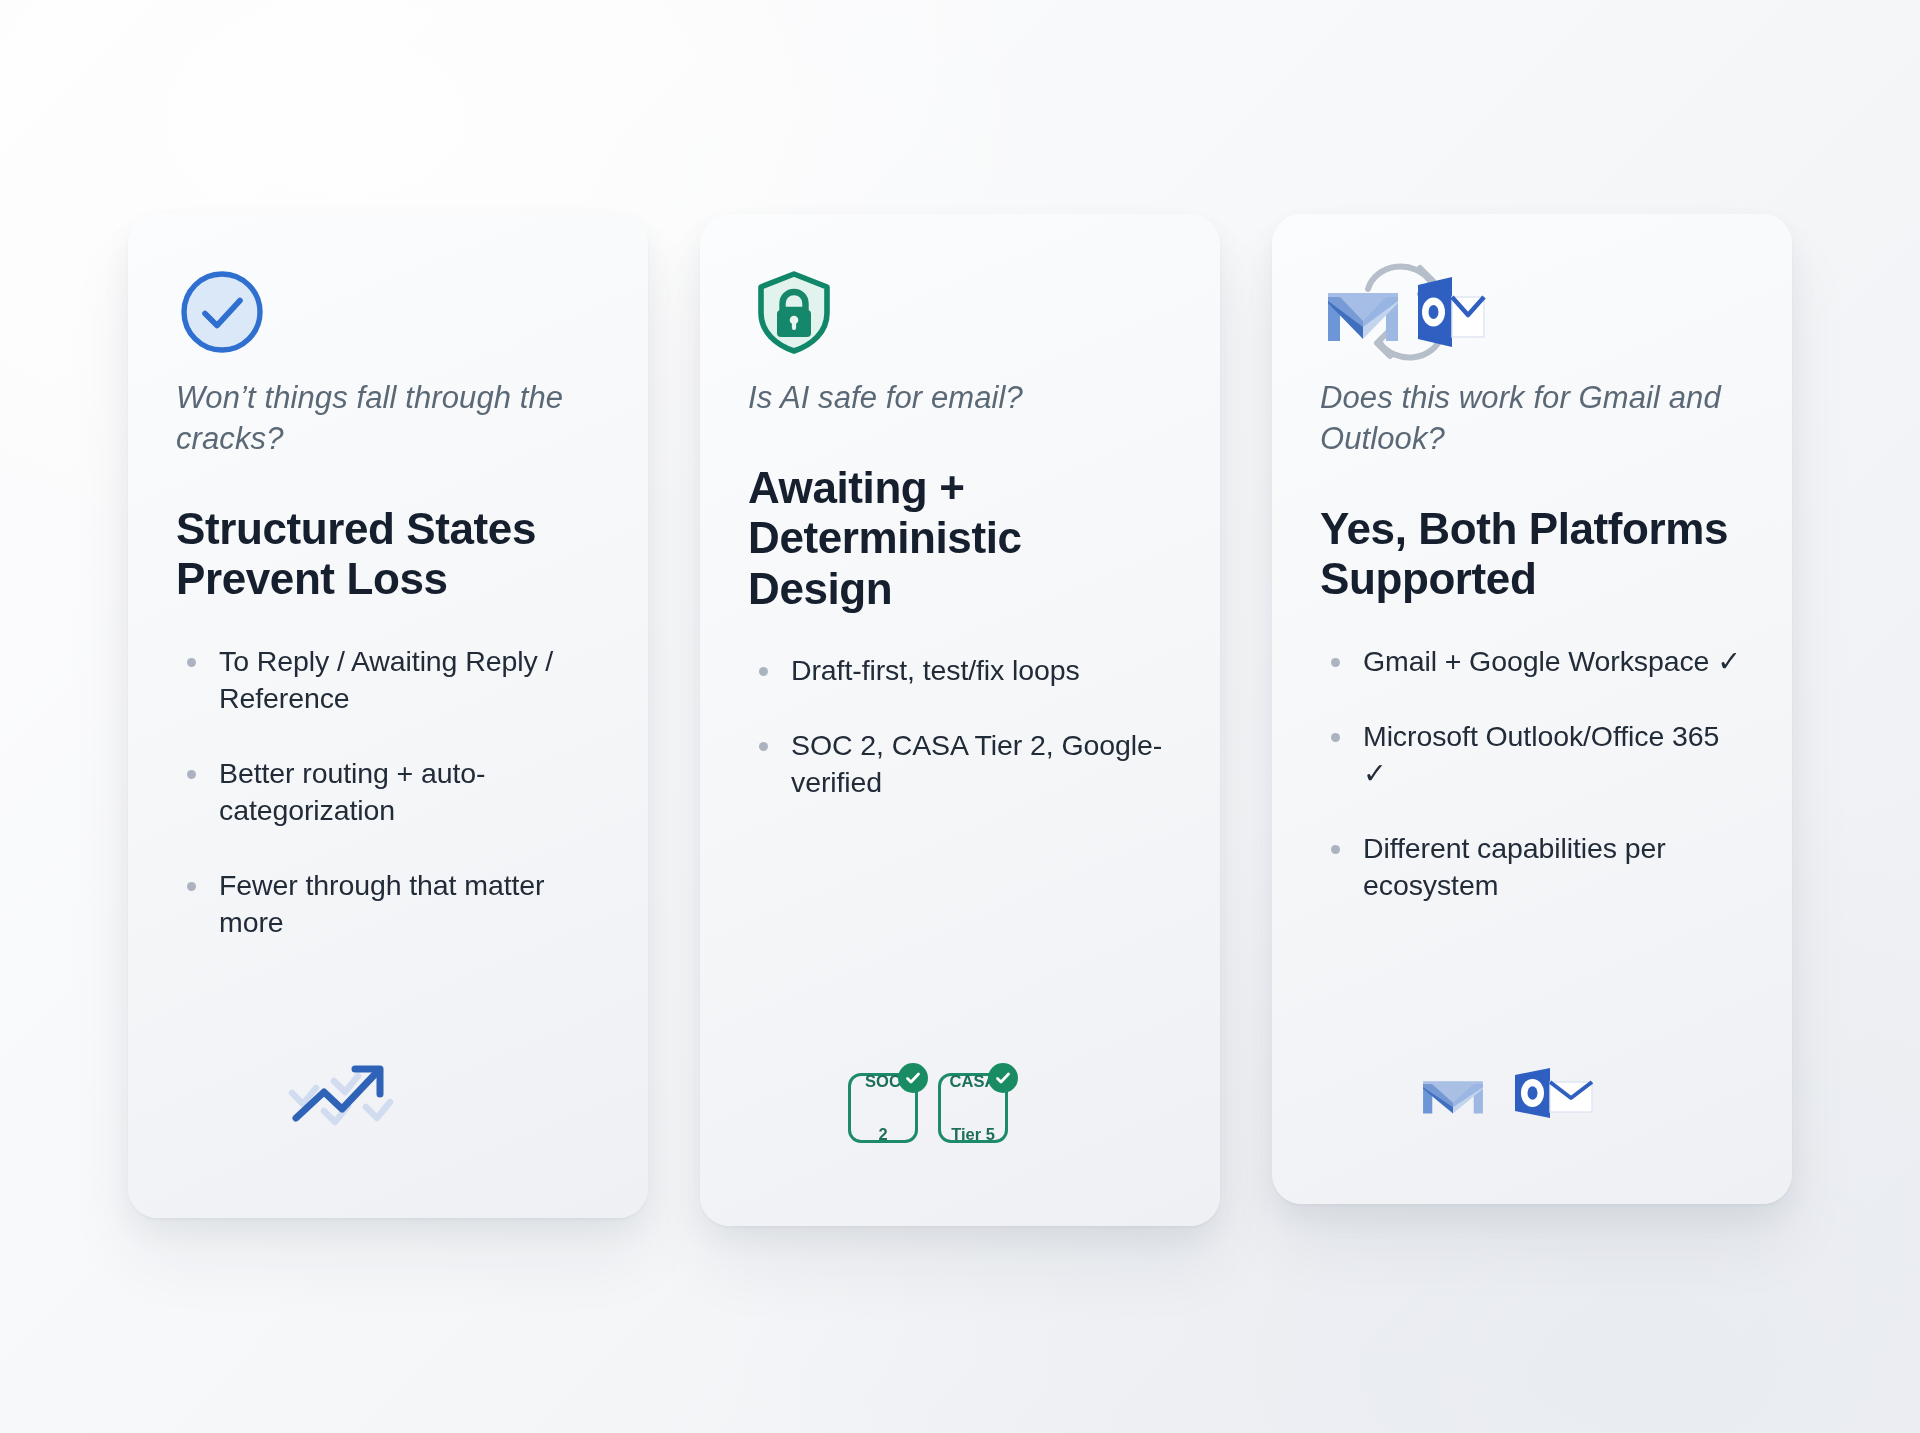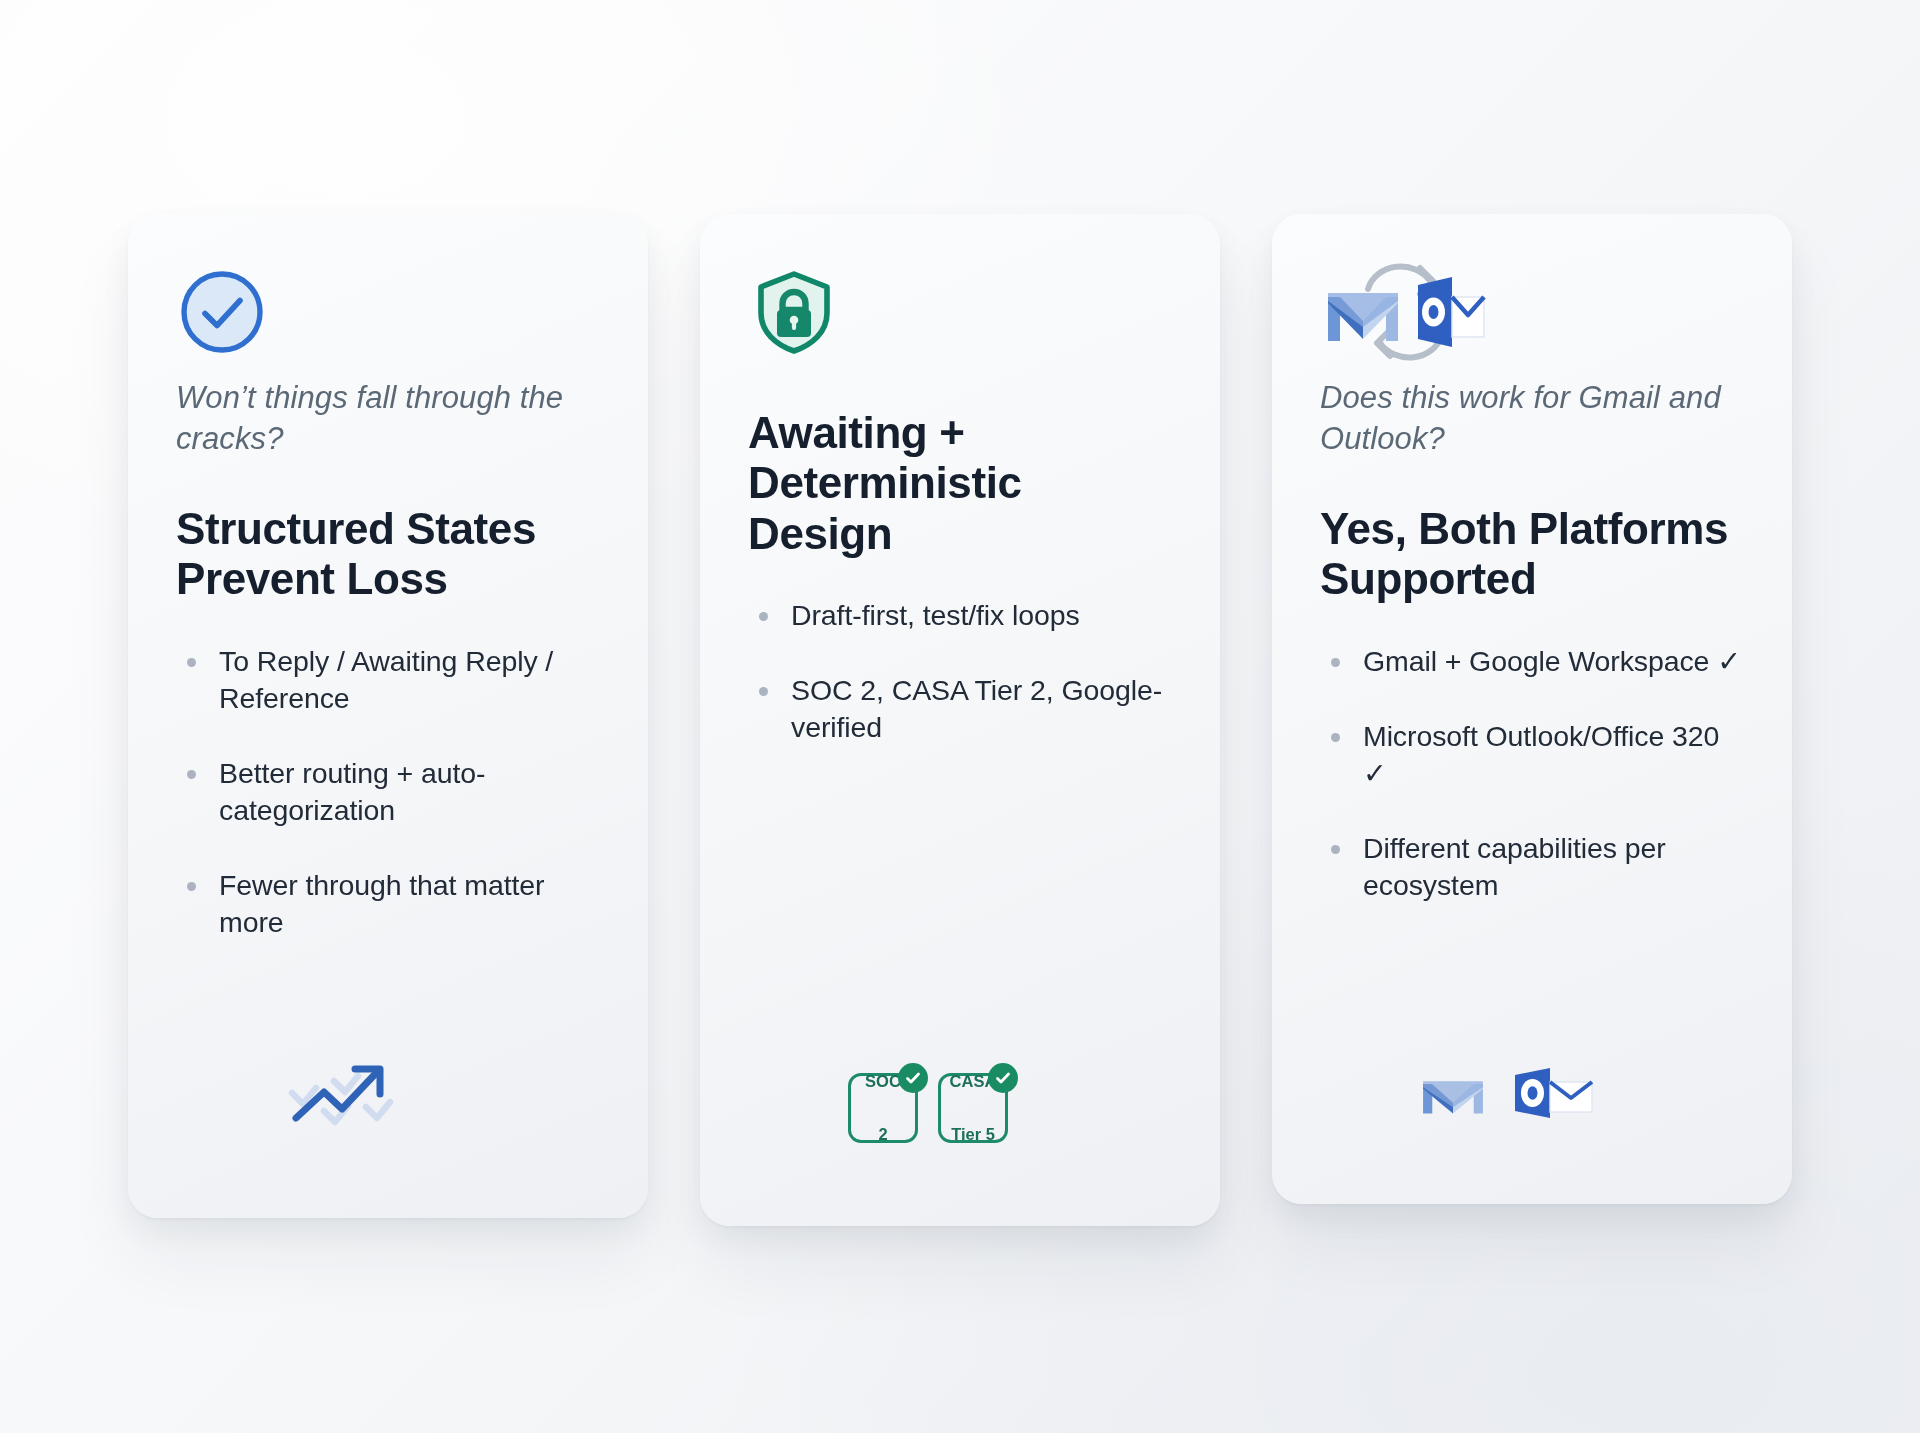--- a/index.html
+++ b/index.html
@@ -211,20 +211,21 @@
           <svg width="92" height="92" viewBox="0 0 92 92">
             <path d="M46 8 L79 21 V47 C79 66 64 79 46 85 C28 79 13 66 13 47 V21 Z" fill="#e1f3ec" stroke="#11876a" stroke-width="5.6" stroke-linejoin="round"></path>
             <path d="M46 26 C39.5 26 34.5 31 34.5 37.5 V44 H57.5 V37.5 C57.5 31 52.5 26 46 26 Z" fill="none" stroke="#17876a" stroke-width="6.4" stroke-linejoin="round"></path>
             <rect x="29" y="44" width="34" height="27" rx="4" fill="#15876a"></rect>
             <circle cx="46" cy="54" r="4.3" fill="#e7f5ef"></circle>
             <rect x="43.9" y="55" width="4.2" height="9" rx="2" fill="#e7f5ef"></rect>
           </svg>
         </span>
       </div>
 
+      <div class="question">Is AI safe for email?</div>
 
       <div class="headline">Awaiting + Deterministic Design</div>
 
       <ul class="bullets">
         <li>Draft-first, test/fix loops</li>
         <li>SOC 2, CASA Tier 2, Google-verified</li>
       </ul>
 
       <div class="footer-art footer-art--mid">
 
@@ -281,21 +282,21 @@
           </svg>
         </span>
       </div>
 
       <div class="question">Does this work for Gmail and Outlook?</div>
 
       <div class="headline">Yes, Both Platforms Supported</div>
 
       <ul class="bullets">
         <li>Gmail + Google Workspace ✓</li>
-        <li>Microsoft Outlook/Office 320 ✓</li>
+        <li>Microsoft Outlook/Office 365 ✓</li>
         <li>Different capabilities per ecosystem</li>
       </ul>
 
       <div class="footer-art footer-art--right">
         <span>
           <svg width="66" height="52" viewBox="0 0 86 56">
             <path d="M4 52 V14 L16 14 V52 Z" fill="#6d96d6"></path>
             <path d="M82 52 V14 L70 14 V52 Z" fill="#9cb8e3"></path>
             <path d="M4 14 L16 14 L43 38 L43 52 L4 20 Z" fill="#3f6fbe"></path>
             <path d="M82 14 L70 14 L43 38 L43 52 L82 20 Z" fill="#c3d4ee"></path>

